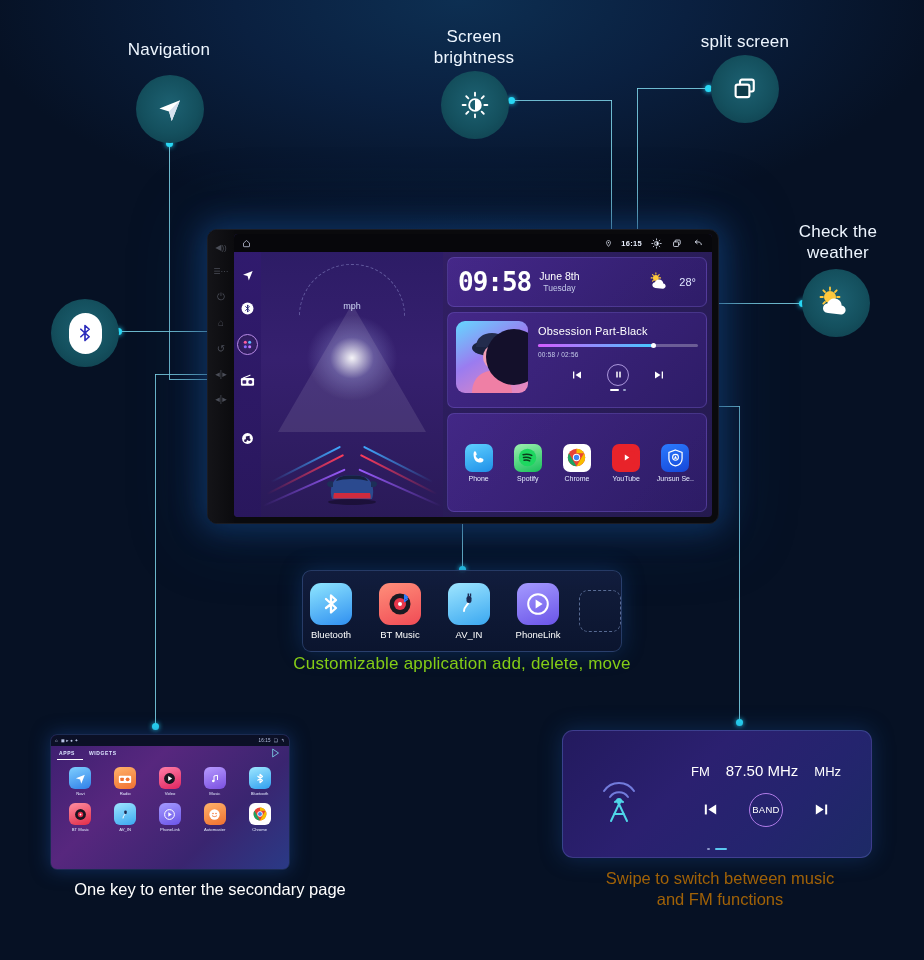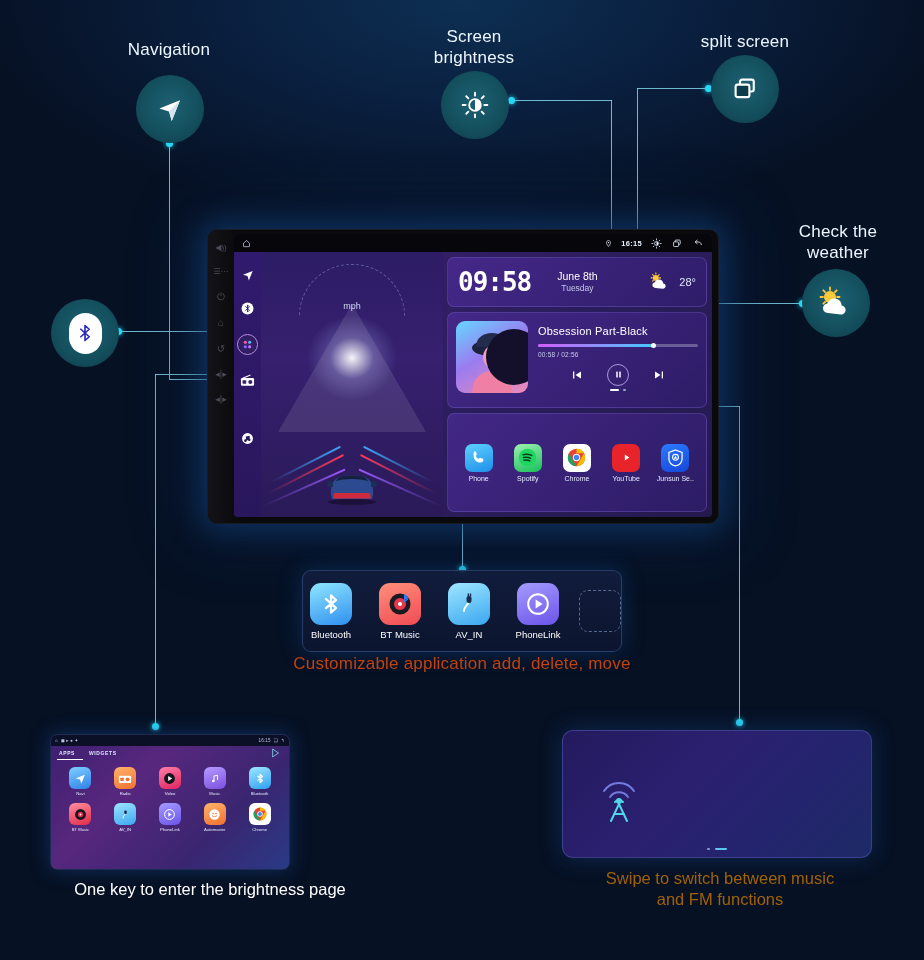--- a/index.html
+++ b/index.html
@@ -116,21 +116,21 @@
     width:58px; height:42px;
   }
 
   
   #rightpanel { flex:1; padding:5px 5px 5px 4px; display:flex; flex-direction:column; gap:5px; }
   .widget {
     border-radius:7px; position:relative;
     background: linear-gradient(135deg, rgba(86,48,168,.55), rgba(52,30,120,.55));
     border:1px solid rgba(160,140,255,.22);
   }
-  #w-clock { height:50px; display:flex; align-items:center; padding:0 10px; gap:26px; }
+  #w-clock { height:50px; display:flex; align-items:center; padding:0 10px; gap:8px; }
   #clock-time {
     font-family:"DejaVu Sans Mono", monospace; font-size:26px; font-weight:bold;
     letter-spacing:-1px; color:#fff;
   }
   #clock-date { display:flex; flex-direction:column; line-height:1.25;align-items:center; }
   #clock-date .d1 { font-size:10.5px; color:#fff; }
   #clock-date .d2 { font-size:8.5px; color:#c3c9e8; }
   #clock-weather { margin-left:auto; display:flex; align-items:center; gap:6px; }
   #clock-temp { font-size:11px; color:#dfe6ff;text-align:center; }
 
@@ -173,21 +173,21 @@
   }
   .dockitem { display:flex; flex-direction:column; align-items:center; gap:4px; width:56px; }
   .dockicon { width:42px; height:42px; border-radius:11px; display:flex; align-items:center; justify-content:center; }
   .docklabel { font-size:9.5px; color:#fff; white-space:nowrap; }
   #dock-empty {
     width:42px; height:42px; border-radius:9px;
     border:1.5px dashed rgba(150,175,225,.55);
   }
   #dock-caption {
     position:absolute; left:0; width:924px; top:654px; text-align:center;
-    font-size:17px; color:#c2410c; letter-spacing:.2px;
+    font-size:17px; color:#84cc16; letter-spacing:.2px;
   }
 
   
   #secpage {
     position:absolute; left:50px; top:734px; width:240px; height:136px;
     border-radius:7px; overflow:hidden;
     background:linear-gradient(135deg,#3c1f70 0%,#57277e 35%,#3a2570 70%,#2a3a86 100%);
     box-shadow:0 0 18px rgba(25,70,140,.55);
     border:1px solid #1b2b52;
   }
@@ -709,36 +709,58 @@
               <path d="M21.5 6.5A11 11 0 0 1 12 23l4.8-8.3z" fill="#f7bd00"></path>
               <path d="M12 23A11 11 0 0 1 2.5 6.5L7.3 15z" fill="#1da462"></path>
               <circle cx="12" cy="12" r="4.6" fill="#fff"></circle>
               <circle cx="12" cy="12" r="3.4" fill="#4086f4"></circle>
             </svg>
           </div>
           <span class="sgi-lb">Chrome</span>
         </div>
     </div>
   </div>
-  <div id="sec-caption">One key to enter the brightness page</div>
+  <div id="sec-caption">One key to enter the secondary page</div>
 
   <div id="fmpanel">
     <div id="fm-left">
       <svg width="74" height="74" viewBox="0 0 74 74">
         <g fill="none" stroke="#7f8cf0" stroke-width="2" stroke-linecap="round" opacity=".85">
           <path d="M22 34a18 18 0 0 1 30 0"></path>
           <path d="M28 40a11 11 0 0 1 18 0"></path>
         </g>
         <g fill="none" stroke="#4fd6e8" stroke-width="2" stroke-linecap="round">
           <path d="M33 45a5.5 5.5 0 0 1 8 0"></path>
         </g>
         <circle cx="37" cy="44" r="3" fill="#4fd6e8"></circle>
         <path d="M37 47 29 64M37 47l8 17M32 57h10" fill="none" stroke="#4fd6e8" stroke-width="2" stroke-linecap="round"></path>
       </svg>
     </div>
+    <div id="fm-right">
+      <div id="fm-freqrow">
+        <span id="fm-band">FM</span>
+        <span id="fm-freq">87.50 MHz</span>
+        <span id="fm-unit">MHz</span>
+      </div>
+      <div id="fm-ctrl">
+        <span class="mbtn">
+          <svg width="17" height="17" viewBox="0 0 24 24">
+              <rect x="4" y="5" width="2.8" height="14" fill="#fff"></rect>
+              <path d="M20 5v14L9 12z" fill="#fff"></path>
+            </svg>
+        </span>
+        <span id="fm-bandbtn">BAND</span>
+        <span class="mbtn">
+          <svg width="17" height="17" viewBox="0 0 24 24">
+              <path d="M4 5v14l11-7z" fill="#fff"></path>
+              <rect x="17.2" y="5" width="2.8" height="14" fill="#fff"></rect>
+            </svg>
+        </span>
+      </div>
+    </div>
     <div id="fm-dots">
         <b></b>
         <i></i>
       </div>
   </div>
   <div id="fm-caption" style="white-space:pre-line;"><span>Swipe to switch between music
 and FM functions</span></div>
 </div>
 
 </body></html>

